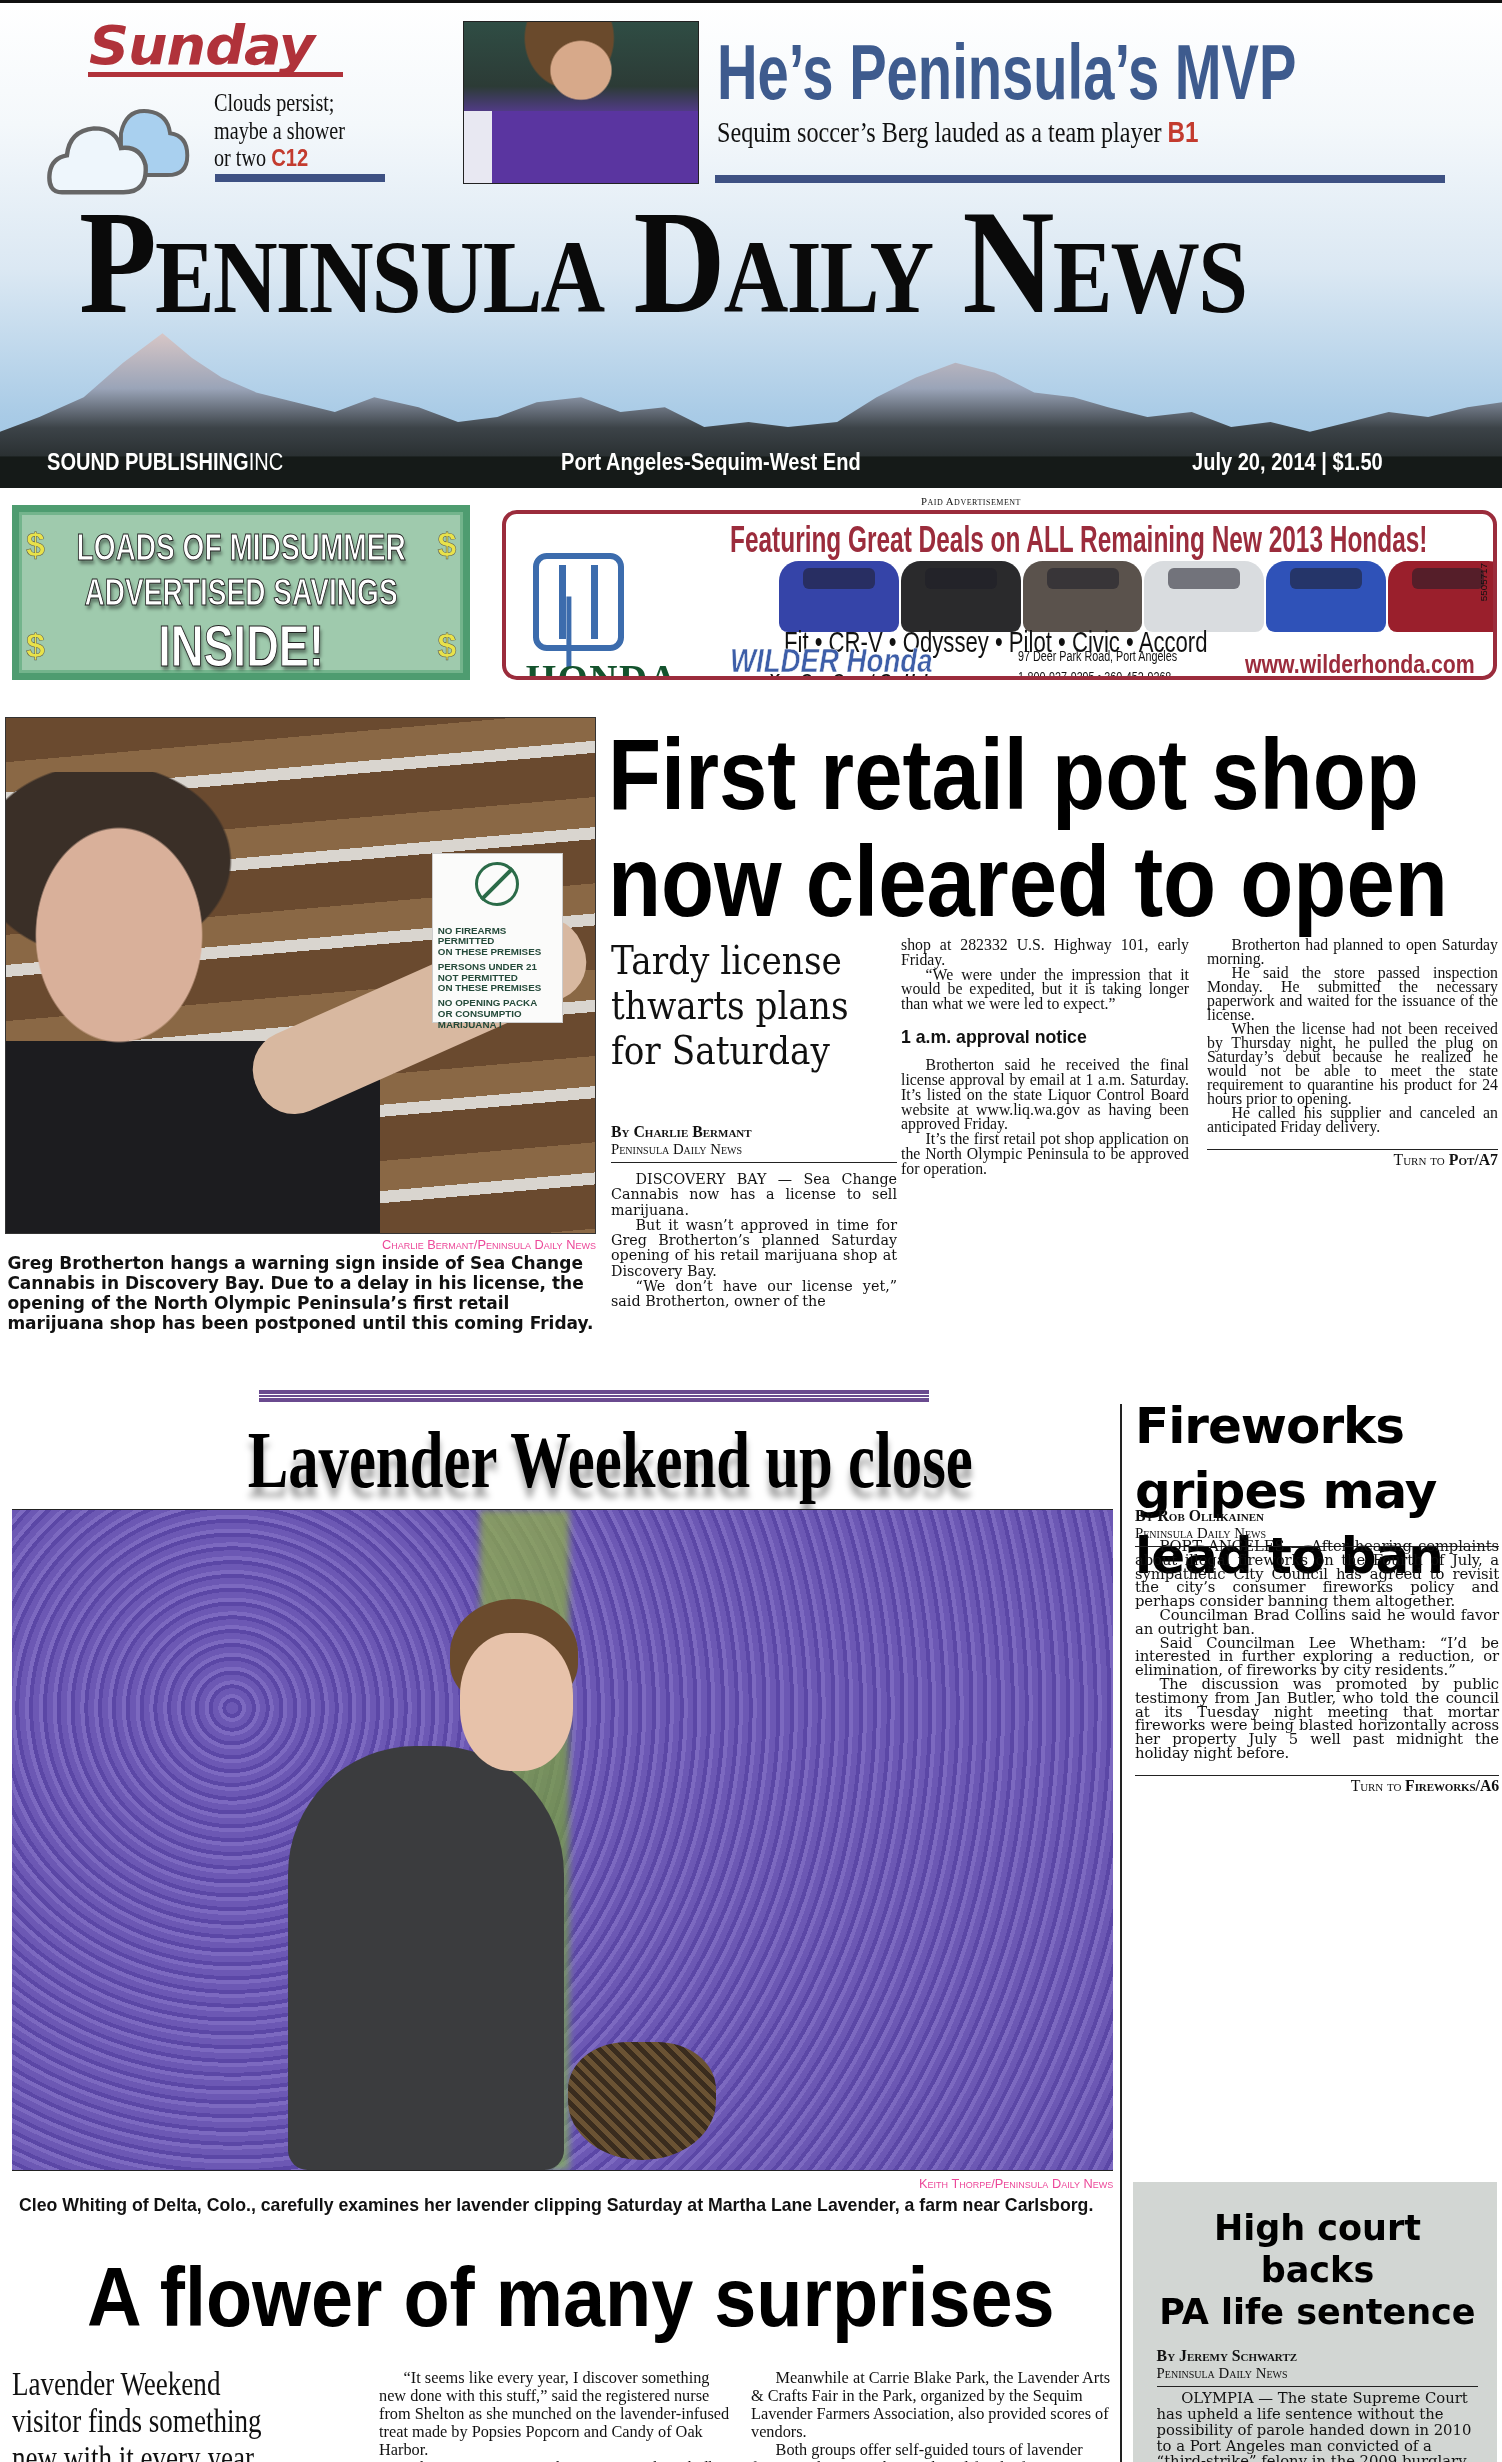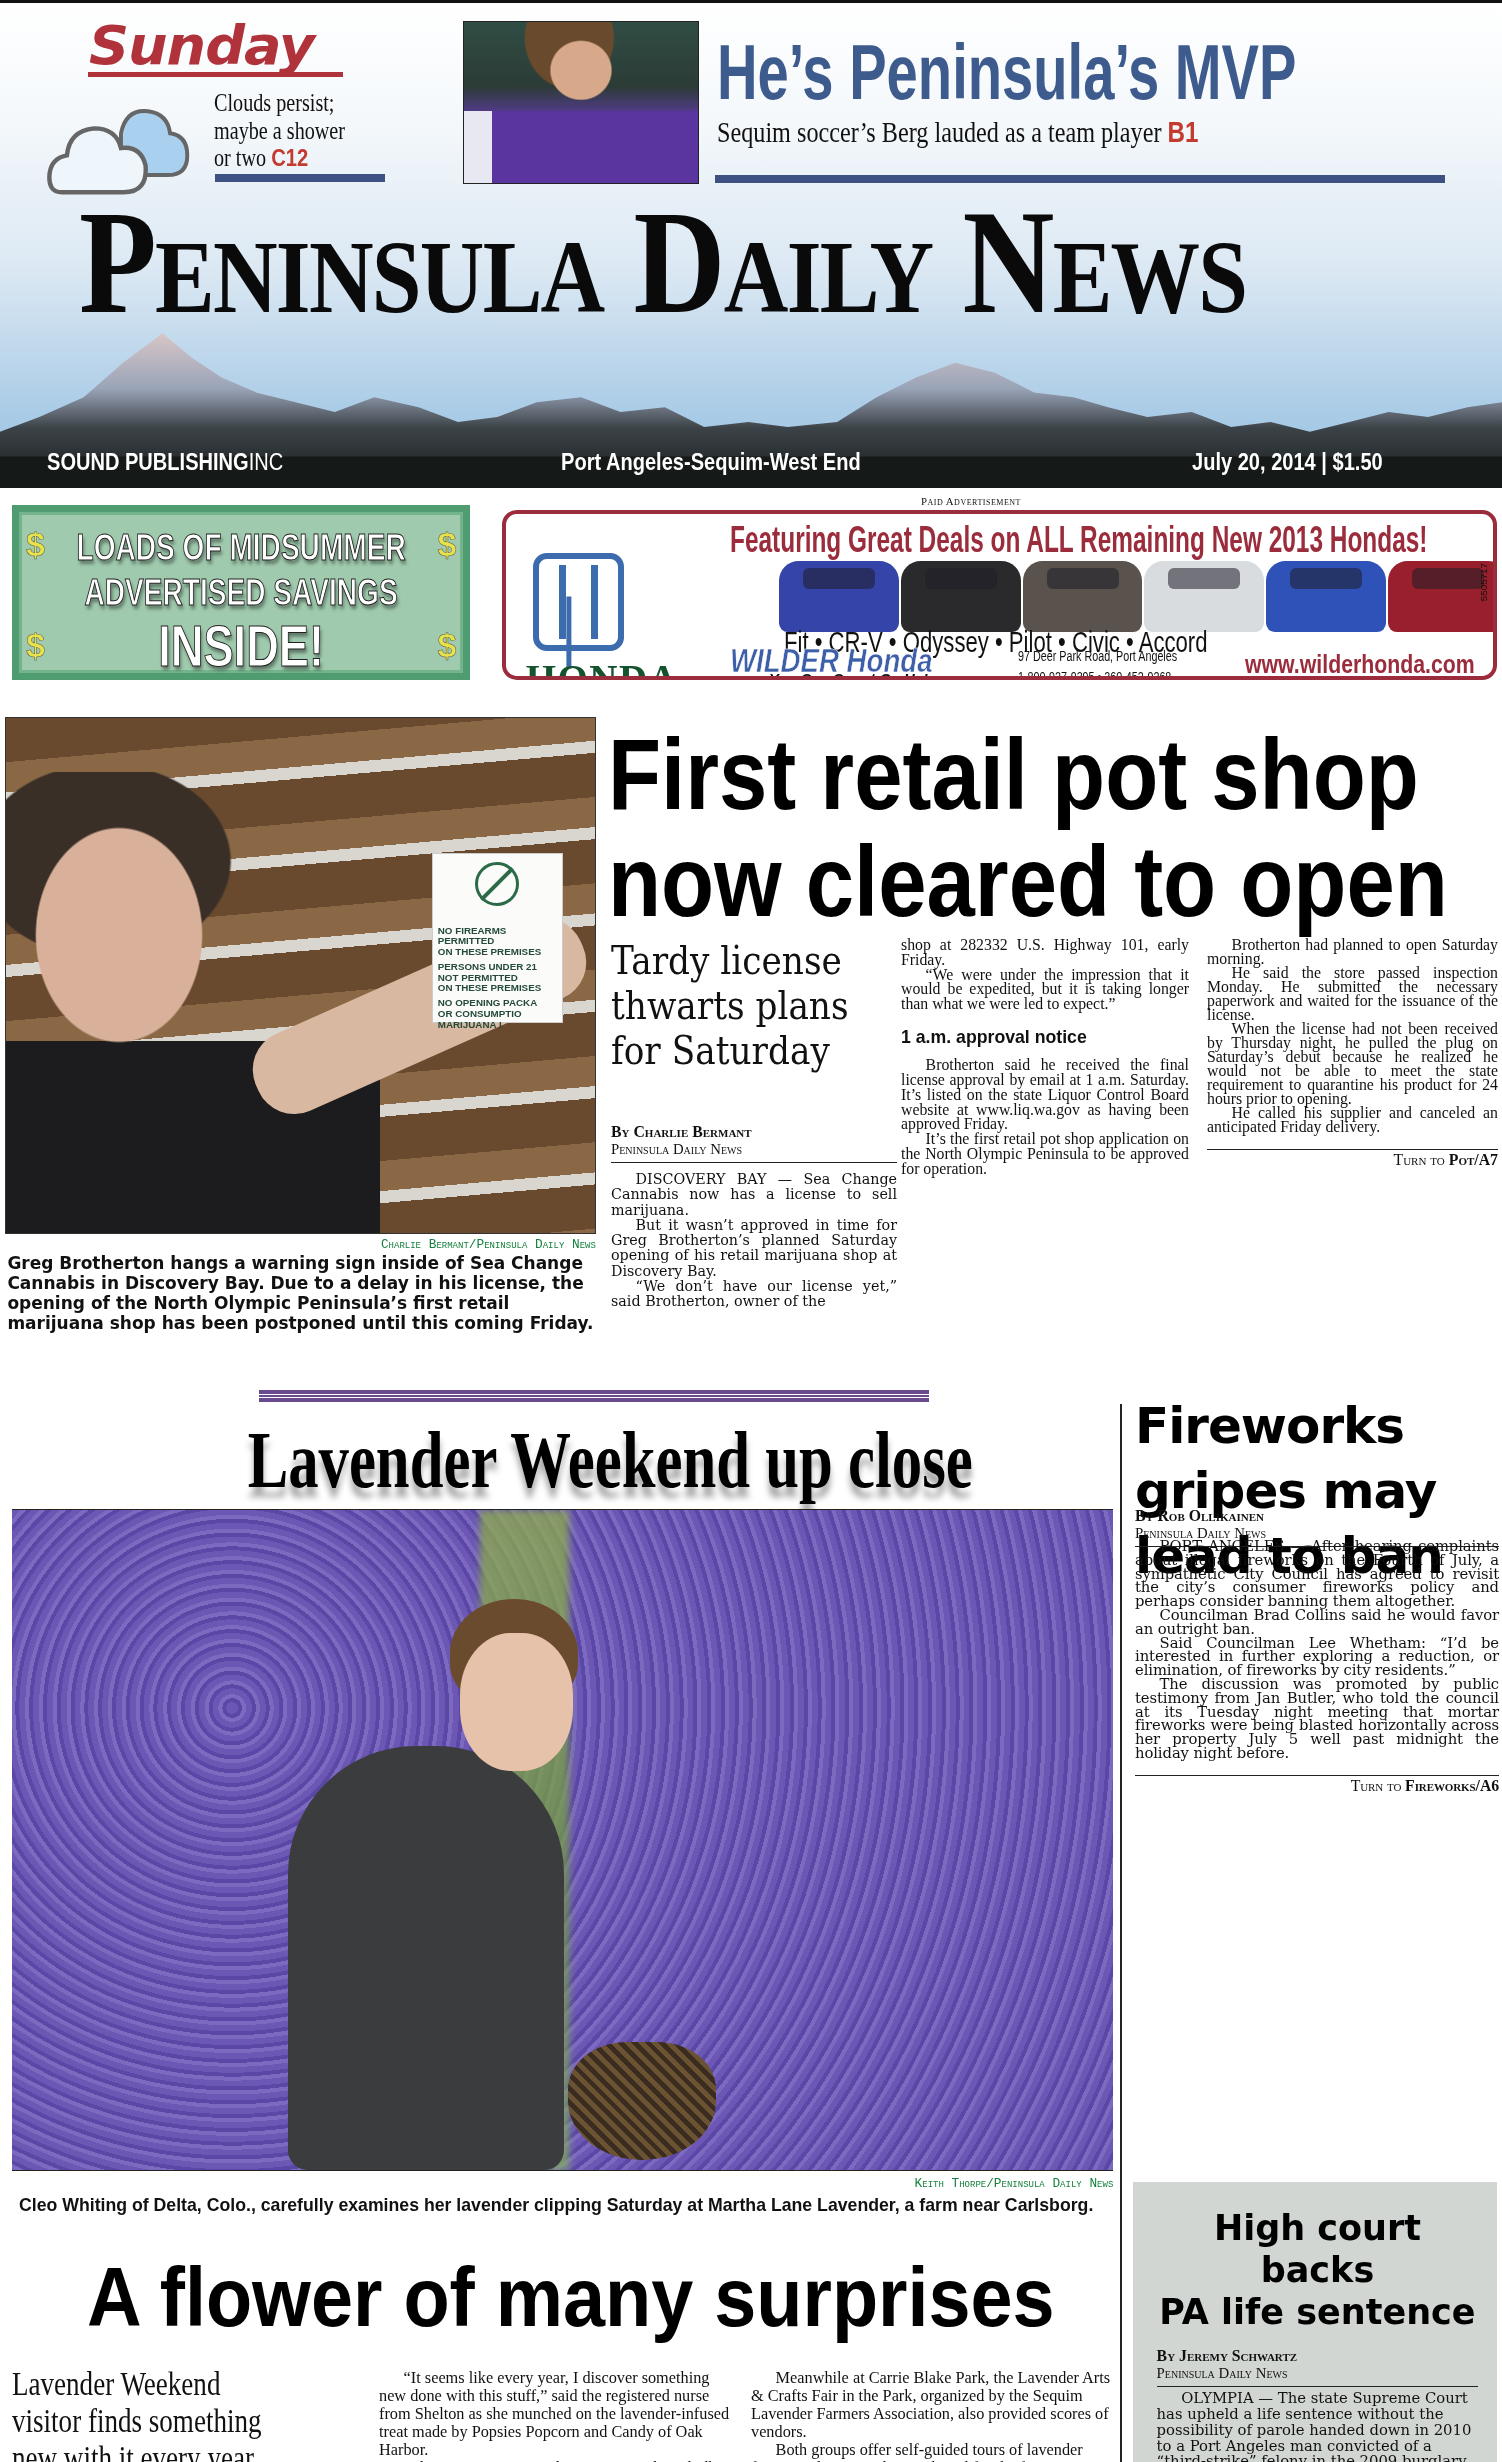--- a/index.html
+++ b/index.html
@@ -68,21 +68,21 @@
   .pot-photo { left: 4.9px; top: 717px; width: 591px; height: 517px; border: 1px solid #333; overflow: hidden;
     background: repeating-linear-gradient(175deg, #6a4a2f 0 44px, #8a6845 44px 74px, #d9d5cf 74px 86px); }
   .pot-man { position: absolute; left: 0; top: 54px; width: 374px; height: 463px;
     background: radial-gradient(ellipse 84px 108px at 113px 163px, #d9b09a 0 98%, transparent 100%),
                 radial-gradient(ellipse 128px 98px at 98px 89px, #3a2f27 0 98%, transparent 100%),
                 linear-gradient(180deg, transparent 0 58%, #1c1c1f 58% 100%); }
   .pot-arm { position: absolute; left: 236px; top: 256px; width: 355px; height: 84px; background: #d8b8a0; transform: rotate(-24deg); border-radius: 39px; }
   .pot-sign { position: absolute; left: 426px; top: 135px; width: 131px; height: 170px; background: #fbfbfa; border: 1px solid #ccc; padding: 7.9px 4.9px; font-family: "Liberation Sans", sans-serif; font-weight: 700; font-size: 9.8px; line-height: 10.8px; color: #244a3a; }
   .pot-sign-icon { width: 44px; height: 44px; border: 3.9px solid #2b6b48; border-radius: 50%; margin: 0 auto 19.7px; position: relative; }
   .pot-sign-icon::after { content: ""; position: absolute; left: 17px; top: -3px; width: 3.9px; height: 44px; background: #2b6b48; transform: rotate(45deg); }
-  .photo-credit { font-family: Liberation Mono, monospace; font-variant: small-caps; font-size: 12.8px; text-align: right; color: #15803d; }
+  .photo-credit { font-family: Liberation Sans, sans-serif; font-variant: small-caps; font-size: 12.8px; text-align: right; color: #ec4899; }
   .pot-credit { left: 4.9px; top: 1237px; width: 591px; }
   .pot-caption { left: 7.4px; top: 1253px; width: 589px; font-family: "DejaVu Sans", sans-serif; font-weight: 700; font-size: 17px; line-height: 20px; color: #111; }
   .pot-head { left: 608px; top: 721px; width: 891px; font-family: "Liberation Sans", sans-serif; font-weight: 700; font-size: 101px;
     line-height: 107px; color: #000; transform: scaleX(0.86); transform-origin: left; white-space: nowrap; }
   .deck { font-family: "DejaVu Serif", serif; color: #111; }
   .pot-deck { left: 611px; top: 938px; width: 276px; font-size: 39px; line-height: 45px; transform: scaleX(0.88); transform-origin: left; }
   .byline { font-family: "Liberation Serif", serif; font-variant: small-caps; font-weight: 700; font-size: 15.8px; color: #111; }
   .byline-org { font-family: "Liberation Serif", serif; font-variant: small-caps; font-size: 14.8px; color: #111; }
   .byline-rule { border-bottom: 1.5px solid #222; padding-bottom: 3.9px; margin-bottom: 3px; }
   .col { font-family: "DejaVu Serif", serif; font-size: 14.3px; line-height: 15.3px; text-align: justify; hyphens: auto; color: #111; }

